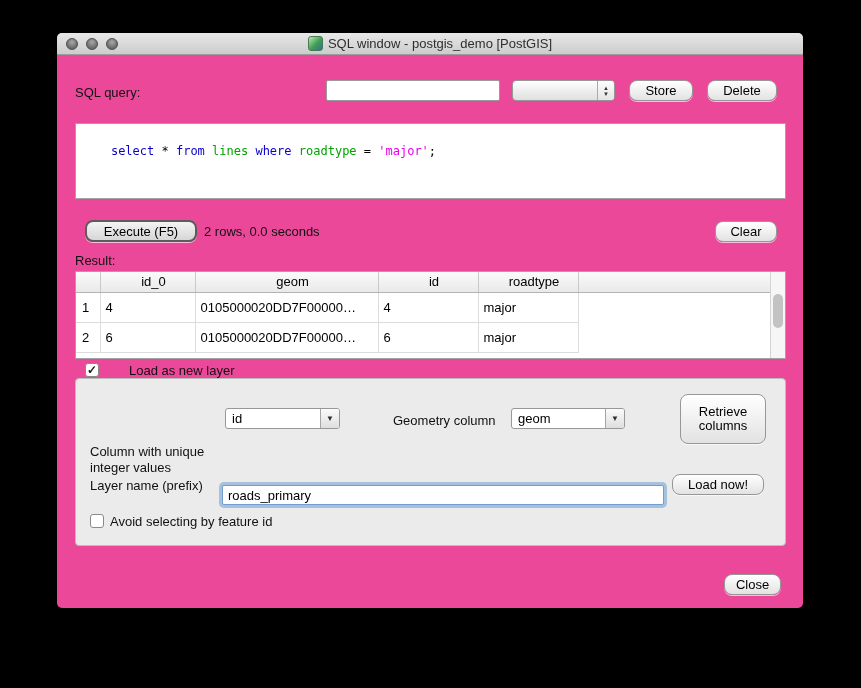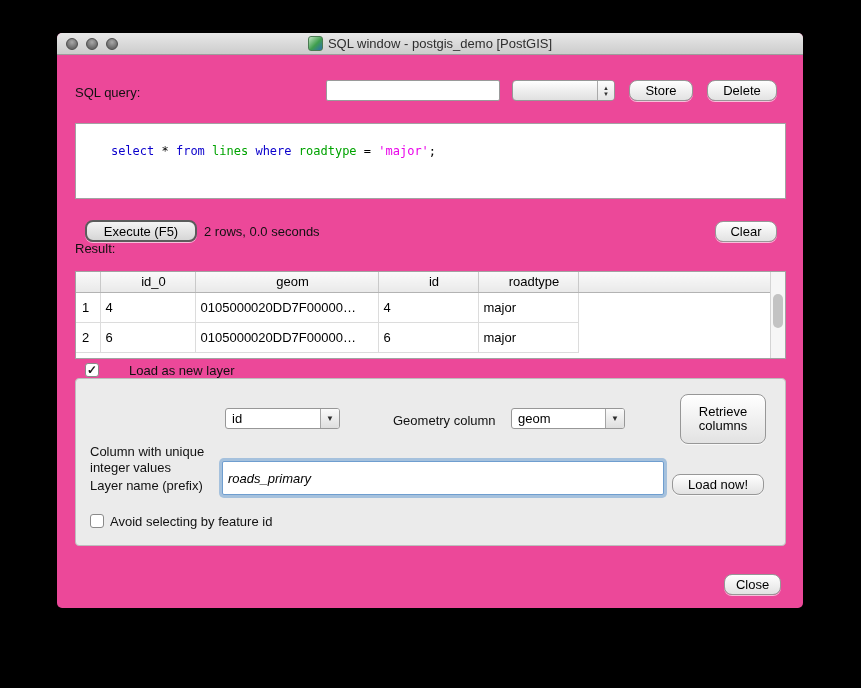--- a/index.html
+++ b/index.html
@@ -117,21 +117,21 @@
   <button class="btn" style="left:650px; top:47px; width:70px;">Delete</button>
 
   <div class="editor">
     <span class="tok kw">select </span><span class="tok plain">* </span><span class="tok kw">from </span><span class="tok ident">lines </span><span class="tok kw">where </span><span class="tok ident">roadtype </span><span class="tok plain">= </span><span class="tok str">'major'</span><span class="tok plain">;</span>
   </div>
 
   <button class="btn dark" style="left:28px; top:187px; width:112px; height:22px;">Execute (F5)</button>
   <div class="lbl" style="left:147px; top:191px;">2 rows, 0.0 seconds</div>
   <button class="btn" style="left:658px; top:188px; width:62px;">Clear</button>
 
-  <div class="lbl" style="left:18px; top:208px;">Result:</div>
+  <div class="lbl" style="left:18px; top:220px;">Result:</div>
   <div class="resultbox">
     <table class="rtable">
       <colgroup>
         <col style="width:24px">
           <col style="width:95px">
           <col style="width:183px">
         <col style="width:100px">
           <col style="width:100px">
           <col style="width:194px">
       </colgroup>
@@ -182,21 +182,21 @@
 
   <div class="lbl" style="left:336px; top:380px;">Geometry column</div>
   <div class="combo" style="left:454px; top:375px; width:114px;">
     <div class="cval">geom</div>
     <div class="arrow">▼</div>
   </div>
 
   <button class="btn multiline" style="left:623px; top:361px; width:86px; height:50px;">Retrieve columns</button>
 
   <div class="lbl" style="left:33px; top:445px;">Layer name (prefix)</div>
-  <input class="textfield focused" style="left: 165px; top: 428px; width: 442px; height: 34px; font-style: italic;" value="roads_primary">
+  <input class="textfield focused" style="left: 165px; top: 452px; width: 442px; height: 20px;" value="roads_primary">
   <button class="btn" style="left:615px; top:441px; width:92px;">Load now!</button>
 
   <div class="checkbox" style="left:33px; top:481px;"></div>
   <div class="lbl" style="left:53px; top:481px;">Avoid selecting by feature id</div>
 
   <button class="btn" style="left:667px; top:541px; width:57px;">Close</button>
 
 </div>
 
 </body></html>

